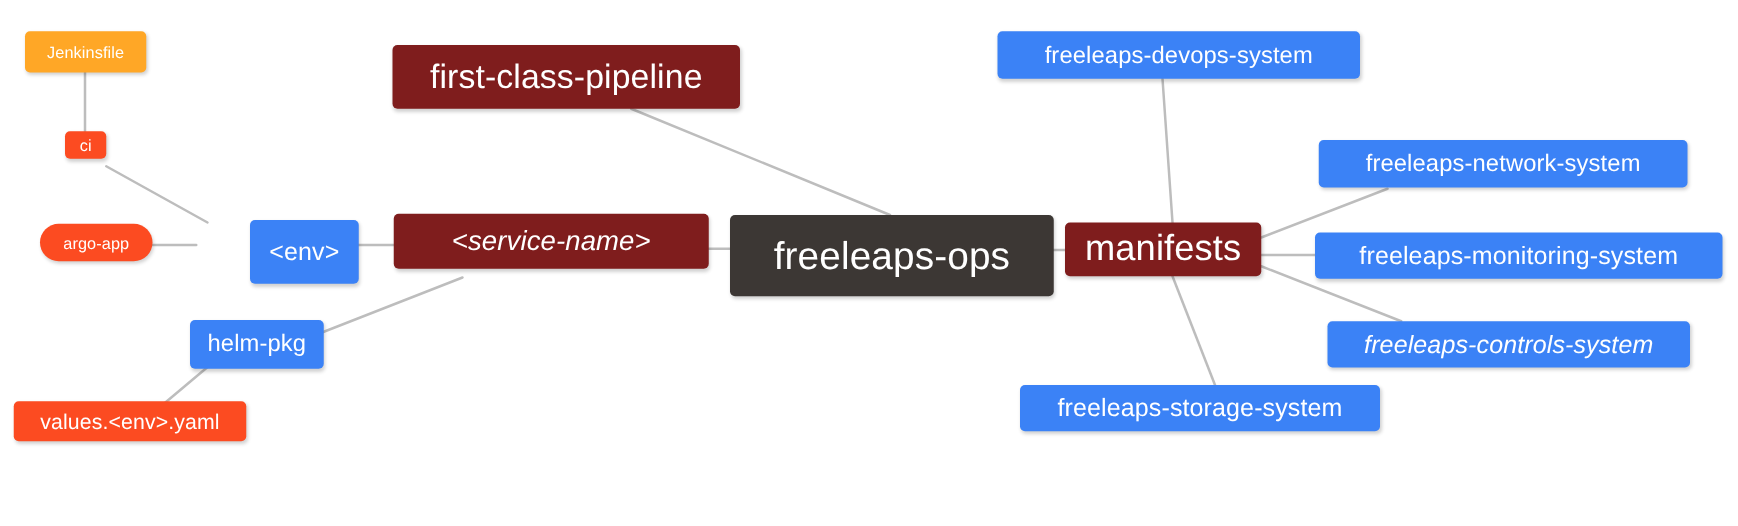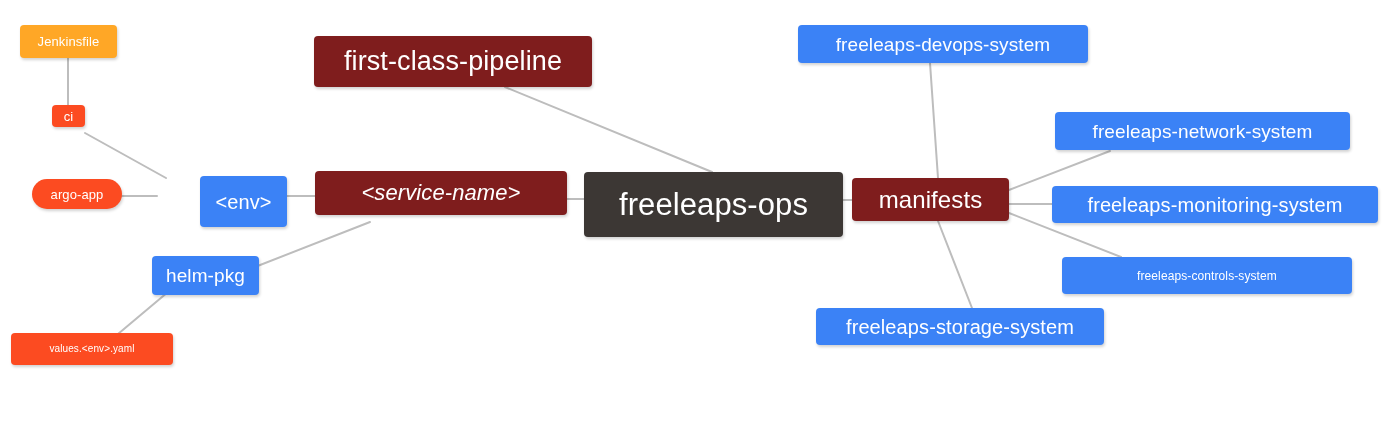--- a/index.html
+++ b/index.html
@@ -68,24 +68,24 @@
       <line x1="1009" y1="204" x2="1052" y2="204" stroke="#bdbdbd" stroke-width="2" stroke-linecap="round"></line>
       <line x1="1009" y1="213" x2="1121" y2="257" stroke="#bdbdbd" stroke-width="2" stroke-linecap="round"></line>
       <line x1="938" y1="221" x2="972" y2="308" stroke="#bdbdbd" stroke-width="2" stroke-linecap="round"></line>
     </svg>
   <div id="nodes">
       <div class="node node-orange" style="left: 20px; top: 25px; width: 97px; height: 33px; font-size: 13px;">Jenkinsfile</div>
       <div class="node node-red" style="left: 52px; top: 105px; width: 33px; height: 22px; font-size: 13px;">ci</div>
       <div class="node node-red" style="left: 32px; top: 179px; width: 90px; height: 30px; font-size: 13px; border-radius: 15px;">argo-app</div>
       <div class="node node-green" style="left: 172px; top: 176px; width: 87px; height: 51px; font-size: 20px; margin-left: 28px;">&lt;env&gt;</div>
       <div class="node node-green" style="left: 152px; top: 256px; width: 107px; height: 39px; font-size: 19px;">helm-pkg</div>
-      <div class="node node-red" style="left: 11px; top: 333px; width: 162px; height: 32px; font-size: 10px;">values.&lt;env&gt;.yaml</div>
+      <div class="node node-red" style="left: 11px; top: 321px; width: 186px; height: 32px; font-size: 17px;">values.&lt;env&gt;.yaml</div>
       <div class="node node-blue" style="left: 314px; top: 36px; width: 278px; height: 51px; font-size: 27px;">first-class-pipeline</div>
       <div class="node node-blue" style="left: 315px; top: 171px; width: 252px; height: 44px; font-size: 22px; font-style: italic;">&lt;service-name&gt;</div>
       <div class="node node-root" style="left: 584px; top: 172px; width: 259px; height: 65px; font-size: 31px;">freeleaps-ops</div>
-      <div class="node node-blue" style="left: 852px; top: 178px; width: 157px; height: 43px; font-size: 24px;">manifests</div>
+      <div class="node node-blue" style="left: 852px; top: 178px; width: 157px; height: 43px; font-size: 29px;">manifests</div>
       <div class="node node-green" style="left: 798px; top: 25px; width: 290px; height: 38px; font-size: 19px;">freeleaps-devops-system</div>
       <div class="node node-green" style="left: 1055px; top: 112px; width: 295px; height: 38px; font-size: 19px;">freeleaps-network-system</div>
       <div class="node node-green" style="left: 1052px; top: 186px; width: 326px; height: 37px; font-size: 20px;">freeleaps-monitoring-system</div>
-      <div class="node node-green" style="left: 1062px; top: 257px; width: 290px; height: 37px; font-size: 12px;">freeleaps-controls-system</div>
+      <div class="node node-green" style="left: 1062px; top: 257px; width: 290px; height: 37px; font-size: 20px; font-style: italic;">freeleaps-controls-system</div>
       <div class="node node-green" style="left: 816px; top: 308px; width: 288px; height: 37px; font-size: 20px;">freeleaps-storage-system</div>
     </div>
 </div>
 
 </body></html>

